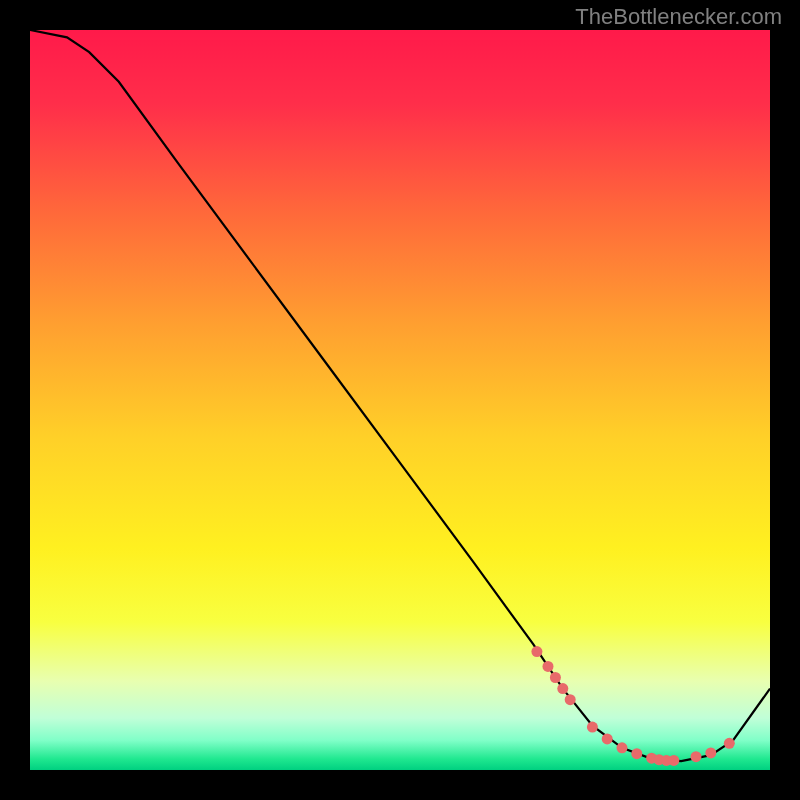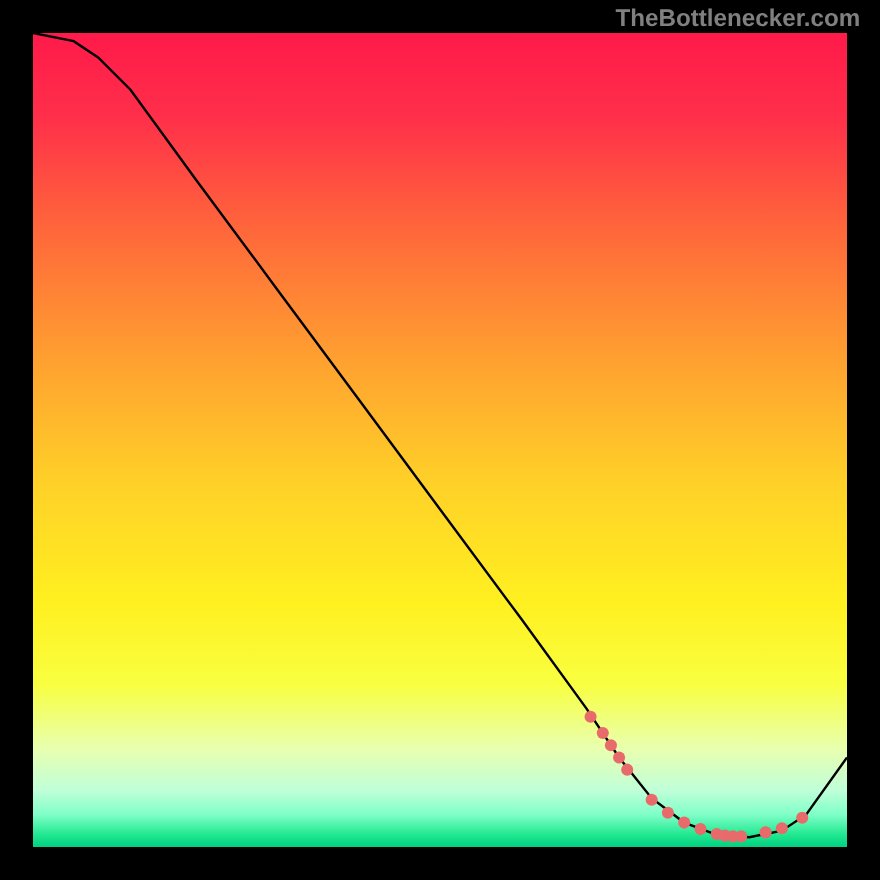--- a/index.html
+++ b/index.html
@@ -3,21 +3,21 @@
 <meta charset="utf-8">
 <style>
   * { margin: 0; padding: 0; box-sizing: border-box; }
   body { width: 800px; height: 800px; background: #000; position: relative; font-family: Arial, sans-serif; }
   .attribution {
     position: absolute;
     top: 4px;
     right: 18px;
     color: #808080;
     font-size: 22px;
-    font-weight: 700;
+    font-weight: 400;
     z-index: 10;
   }
   .plot-area {
     position: absolute;
     top: 30px;
     left: 30px;
     width: 740px;
     height: 740px;
   }
   .gradient-bg {

